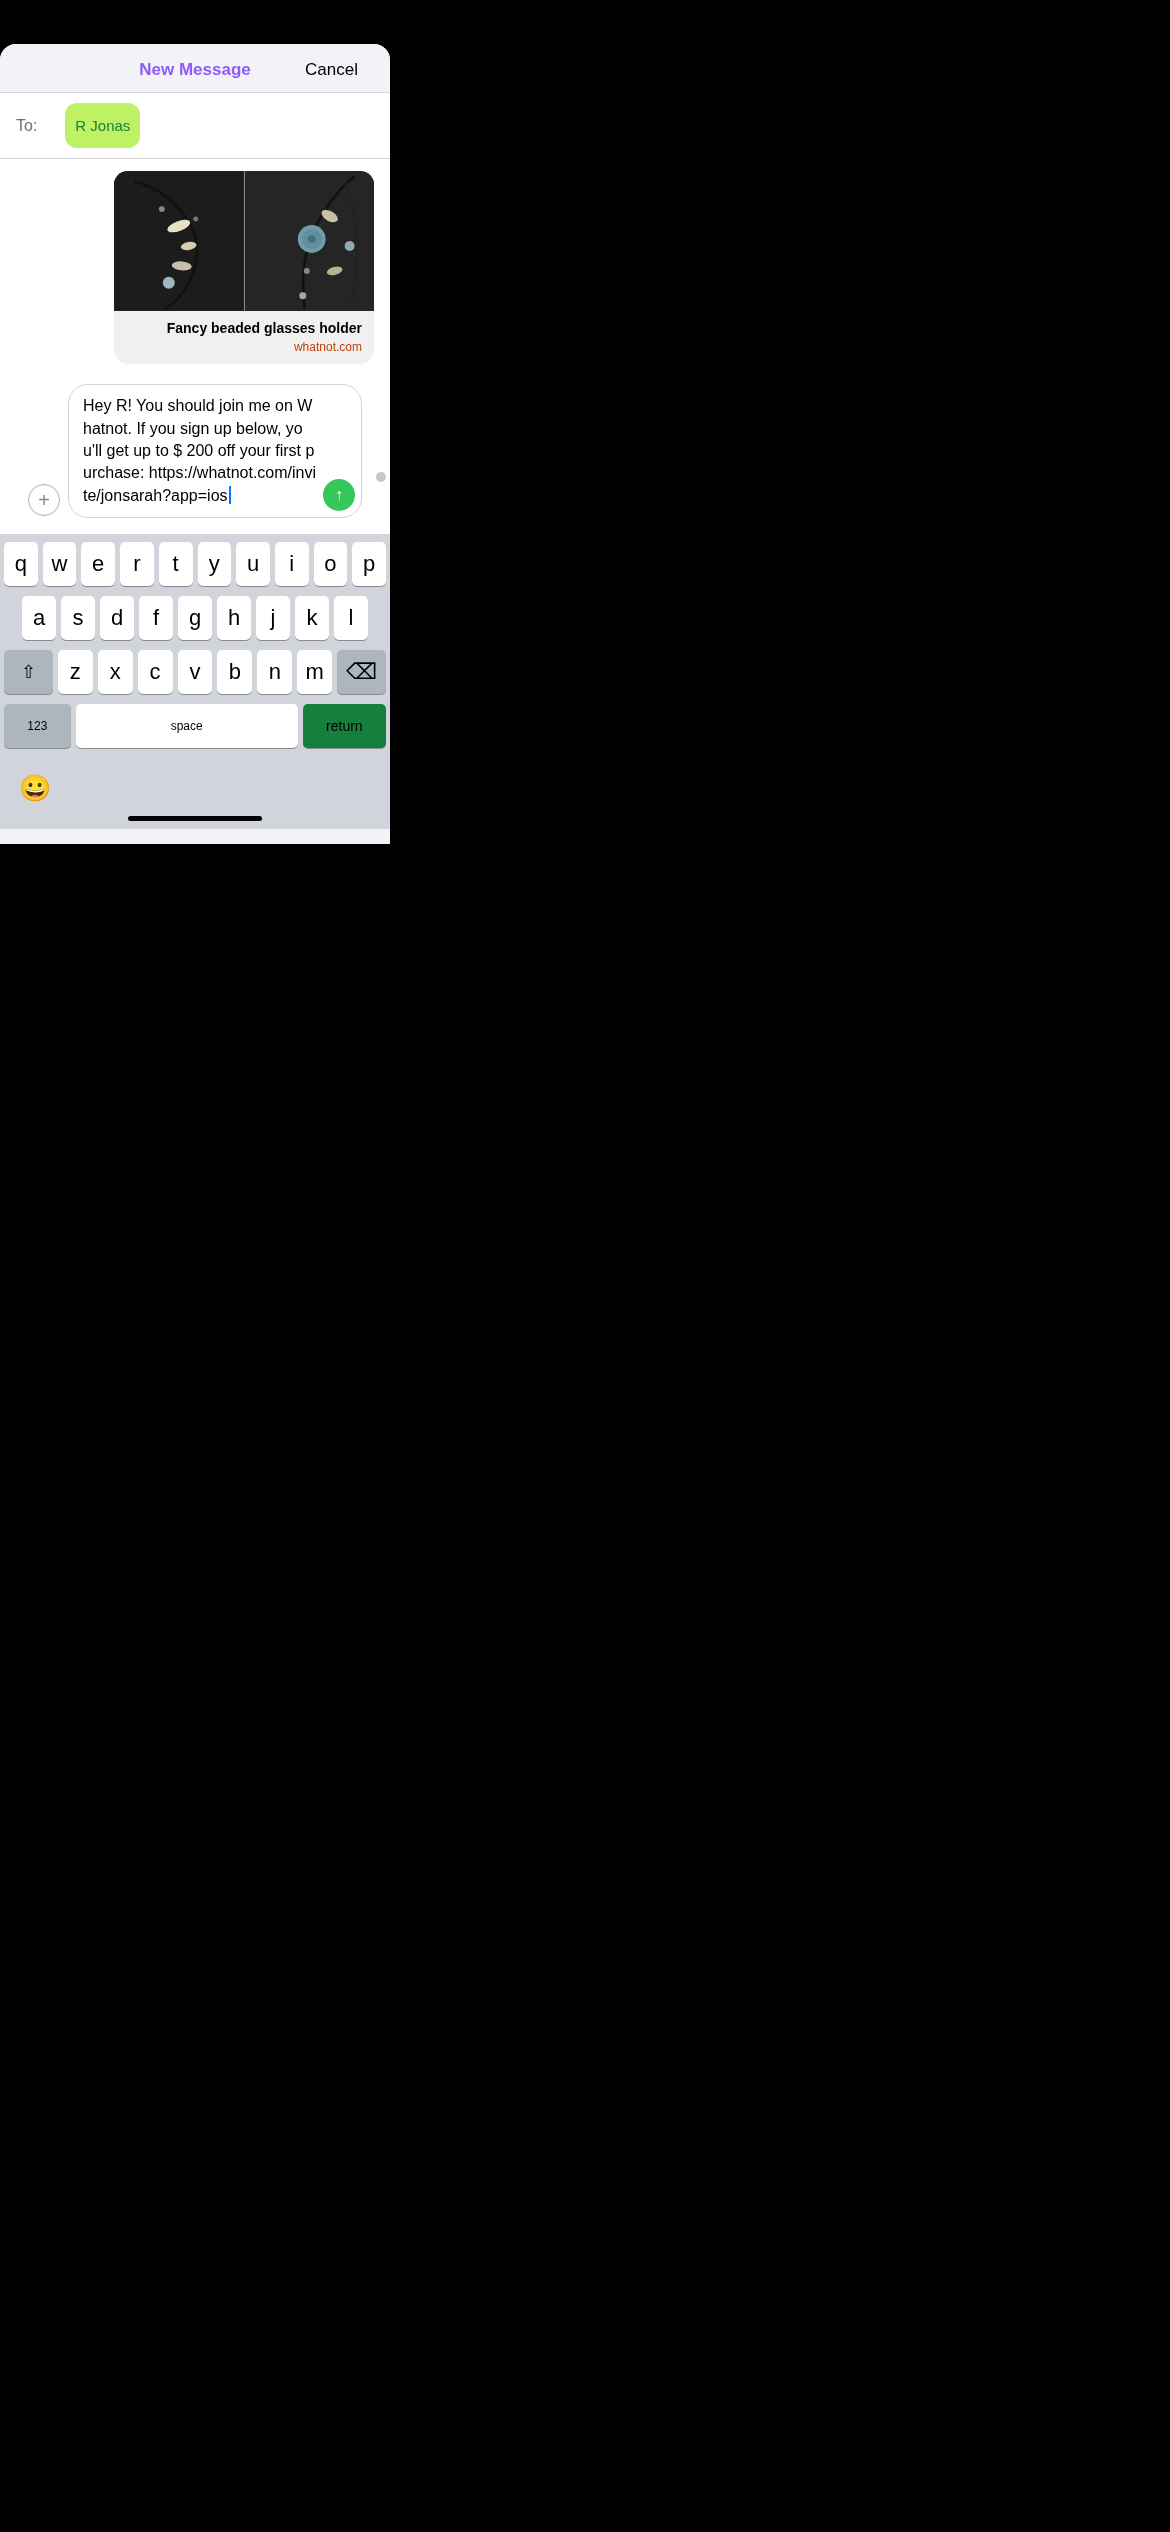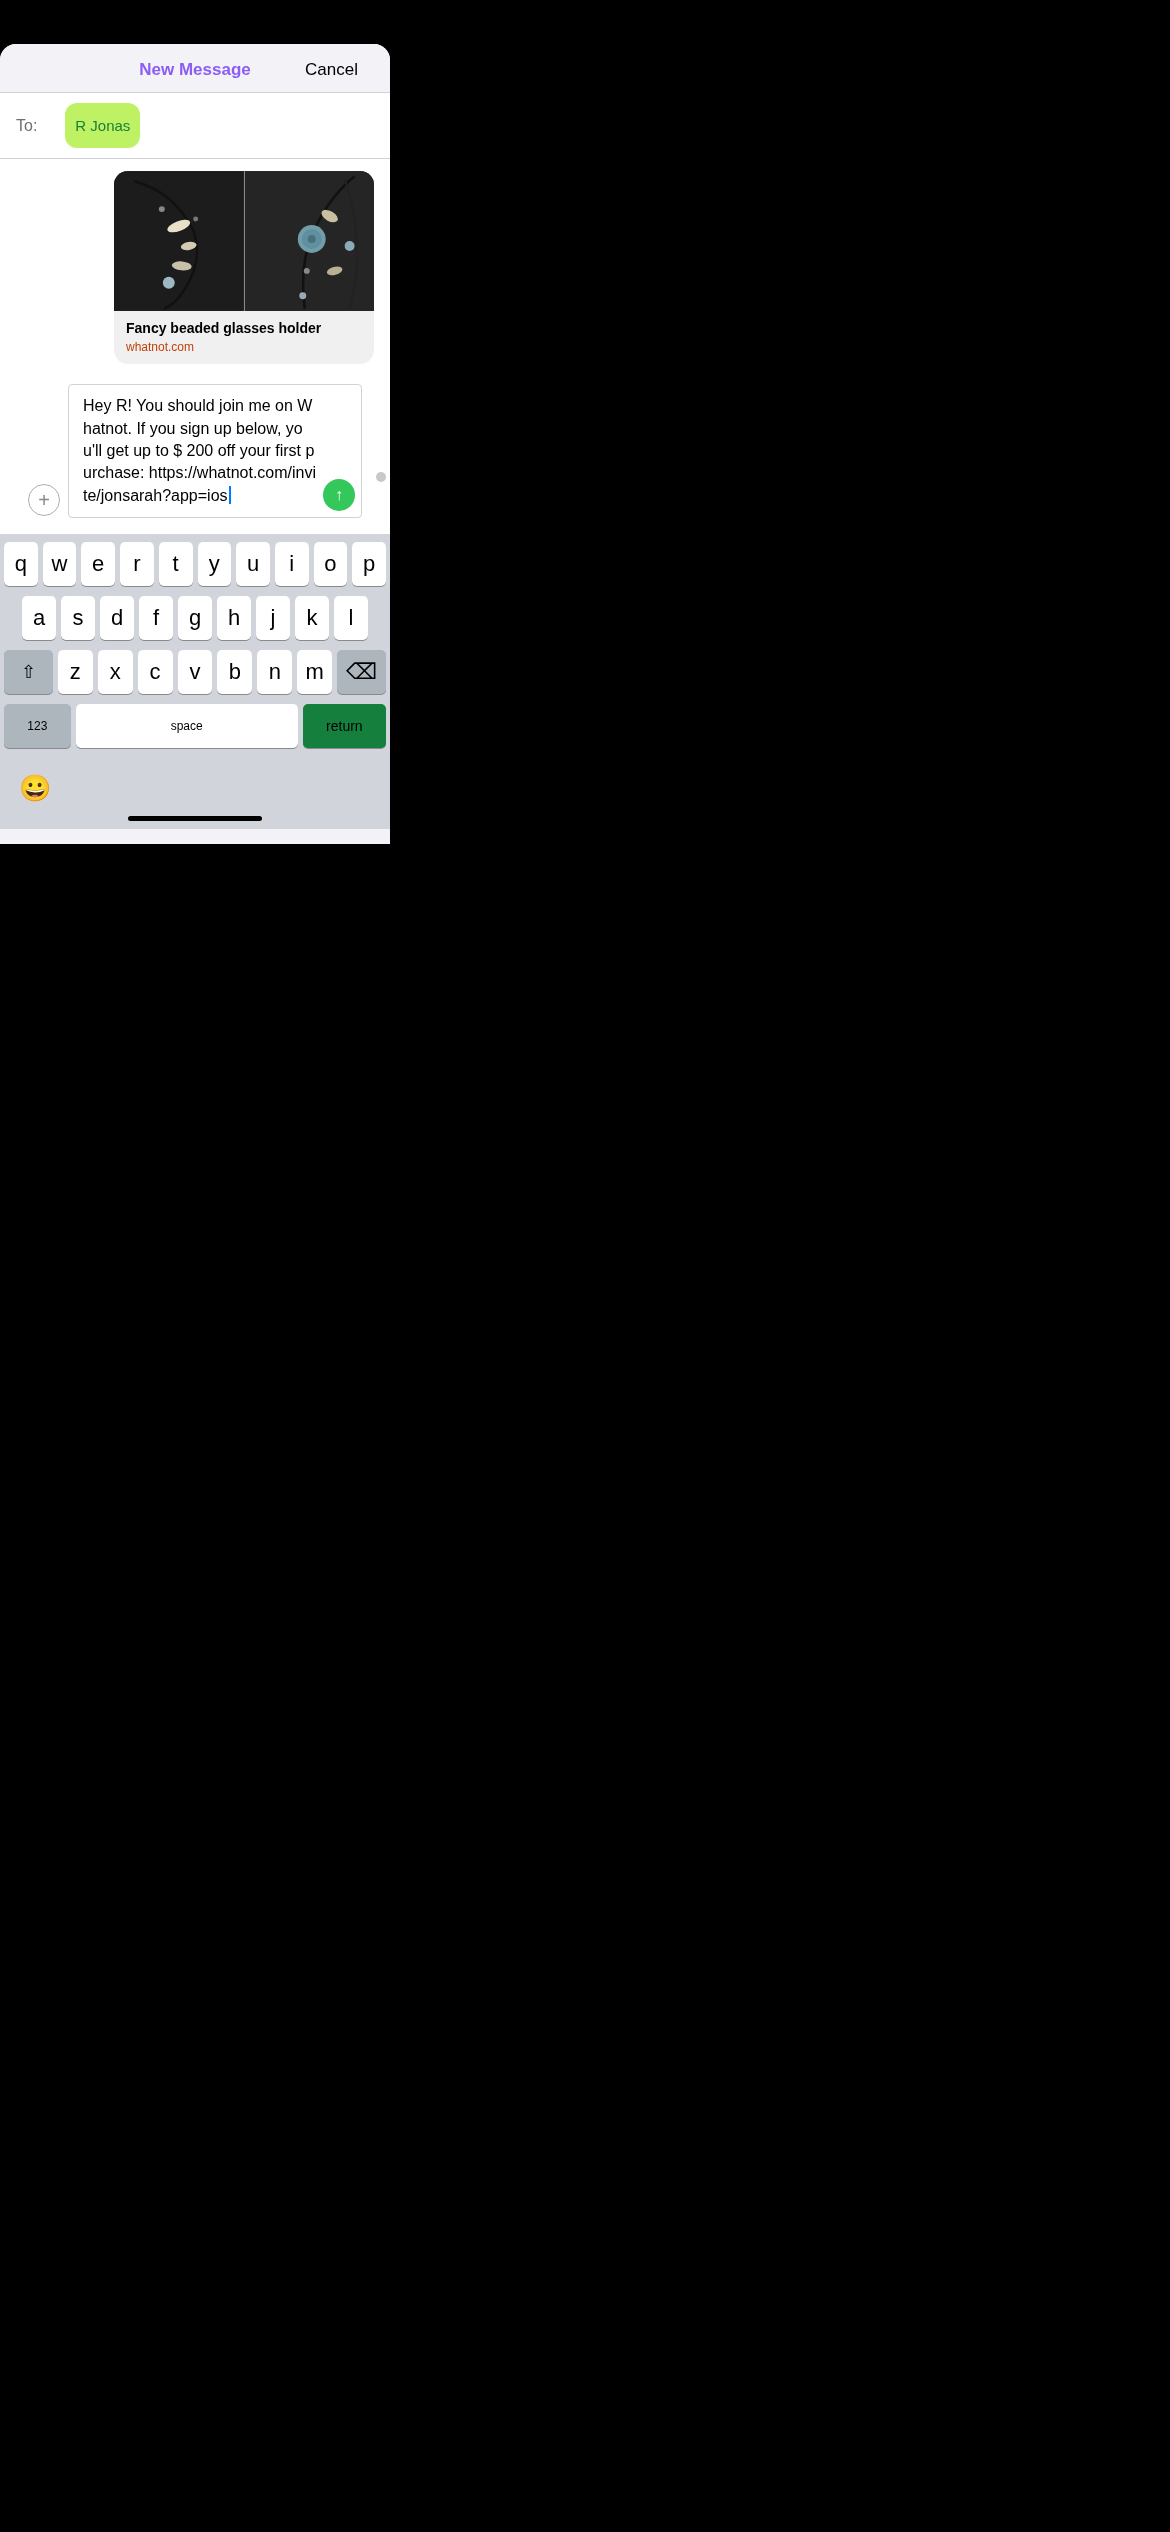--- a/index.html
+++ b/index.html
@@ -113,20 +113,21 @@
     }
 
     
     .necklace-svg {
       width: 100%;
       height: 100%;
     }
 
     .link-preview-info {
       padding: 8px 12px 10px;
+      text-align: right;
     }
 
     .link-preview-title {
       font-size: 14px;
       font-weight: 700;
       color: #000;
       margin-bottom: 3px;
       line-height: 1.3;
     }
 
@@ -156,21 +157,21 @@
       cursor: pointer;
       color: #888;
       font-size: 20px;
       flex-shrink: 0;
       margin-bottom: 2px;
     }
 
     .text-input-container {
       flex: 1;
       border: 1.5px solid #d1d1d6;
-      border-radius: 4px;
+      border-radius: 20px;
       padding: 10px 44px 10px 14px;
       font-size: 16px;
       color: #000;
       min-height: 44px;
       position: relative;
       line-height: 1.4;
       background: #fff;
     }
 
     .text-input-text {

